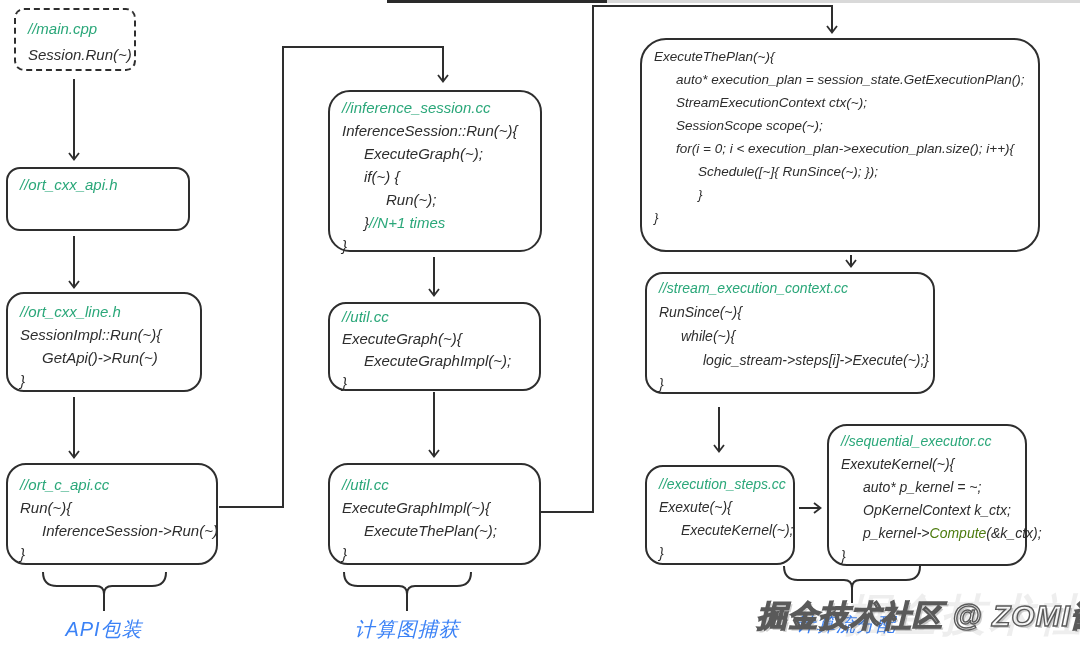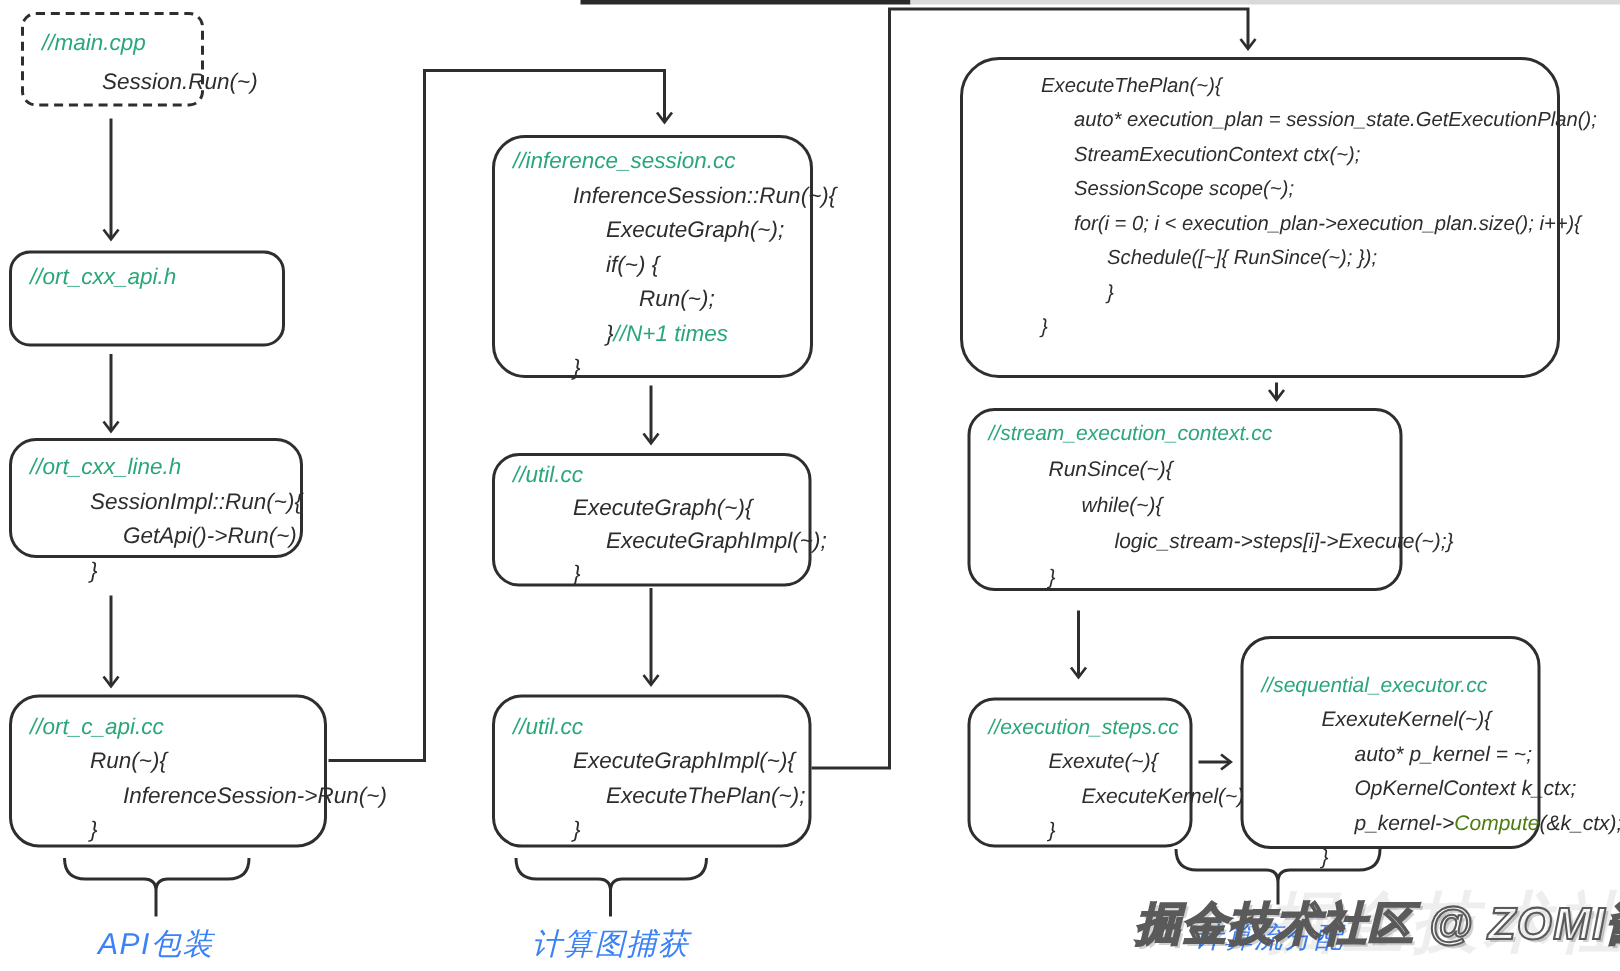--- a/index.html
+++ b/index.html
@@ -9,21 +9,21 @@
   }
   .overlay{position:absolute;left:0;top:0;width:1080px;height:647px;pointer-events:none;}
   .box{
     position:absolute; box-sizing:border-box;
     border:2px solid var(--border,#2e2e2e); border-radius:18px;
     background:#fff; color:var(--text,#2d2d2d);
     font-size:15px; line-height:23px; white-space:nowrap; padding-top:6px;
   }
   .box.dashed{border-style:dashed; border-width:2px; border-radius:10px;}
   .file-line{color:var(--green,#2aa779); padding-left:12px;}
-  .code-line{color:var(--text,#2d2d2d);margin-left:40px;}
+  .code-line{color:var(--text,#2d2d2d);}
   .fs14{font-size:14px;}
   .fs135{font-size:13.5px; line-height:23px;}
   .lh26{line-height:26px;}
   .lh24{line-height:24px;}
   .group-label{
     position:absolute; transform:translateX(-50%);
     color:#3b82f6; font-size:20px; letter-spacing:1px;
   }
   .stream-label{z-index:1;}
   .watermark{
@@ -72,21 +72,21 @@
     </g>
   </svg>
 
   <div class="box dashed lh26" style="left:14px; top:8px; width:122px; height:63px;">
       <div class="file-line">//main.cpp</div>
       <div class="code-line" style="padding-left: 12px;"><span>Session.Run(~)</span></div>
     </div>
   <div class="box lh26" style="left:6px; top:167px; width:184px; height:64px; border-radius:14px; padding-top:3px;">
       <div class="file-line">//ort_cxx_api.h</div>
     </div>
-  <div class="box" style="left:6px; top:292px; width:196px; height:80px;">
+  <div class="box" style="left:6px; top:292px; width:196px; height:100px;">
       <div class="file-line">//ort_cxx_line.h</div>
       <div class="code-line" style="padding-left: 12px;"><span>SessionImpl::Run(~){</span></div>
       <div class="code-line" style="padding-left: 34px;"><span>GetApi()-&gt;Run(~)</span></div>
       <div class="code-line" style="padding-left: 12px;"><span>}</span></div>
     </div>
   <div class="box" style="left:6px; top:463px; width:212px; height:102px; border-radius:20px; padding-top:8px;">
       <div class="file-line">//ort_c_api.cc</div>
       <div class="code-line" style="padding-left: 12px;"><span>Run(~){</span></div>
       <div class="code-line" style="padding-left: 34px;"><span>InferenceSession-&gt;Run(~)</span></div>
       <div class="code-line" style="padding-left: 12px;"><span>}</span></div>
@@ -130,21 +130,21 @@
       <div class="code-line" style="padding-left: 34px;"><span>while(~){</span></div>
       <div class="code-line" style="padding-left: 56px;"><span>logic_stream-&gt;steps[i]-&gt;Execute(~);}</span></div>
       <div class="code-line" style="padding-left: 12px;"><span>}</span></div>
     </div>
   <div class="box fs14" style="left:645px; top:465px; width:150px; height:100px;">
       <div class="file-line">//execution_steps.cc</div>
       <div class="code-line" style="padding-left: 12px;"><span>Exexute(~){</span></div>
       <div class="code-line" style="padding-left: 34px;"><span>ExecuteKernel(~);</span></div>
       <div class="code-line" style="padding-left: 12px;"><span>}</span></div>
     </div>
-  <div class="box fs14" style="left:827px; top:424px; width:200px; height:142px; border-radius:20px; padding-top:19px;">
+  <div class="box fs14" style="left:827px; top:424px; width:200px; height:142px; border-radius:20px; padding-top:4px;">
       <div class="file-line">//sequential_executor.cc</div>
       <div class="code-line" style="padding-left: 12px;"><span>ExexuteKernel(~){</span></div>
       <div class="code-line" style="padding-left: 34px;"><span>auto* p_kernel = ~;</span></div>
       <div class="code-line" style="padding-left: 34px;"><span>OpKernelContext k_ctx;</span></div>
       <div class="code-line" style="padding-left: 34px;"><span>p_kernel-&gt;</span><span style="color: #4d7c0f;">Compute</span><span>(&amp;k_ctx);</span></div>
       <div class="code-line" style="padding-left: 12px;"><span>}</span></div>
     </div>
 
   <div class="group-label" style="left:104px; top:616px;">API包装</div>
   <div class="group-label" style="left:407px; top:616px;">计算图捕获</div>

